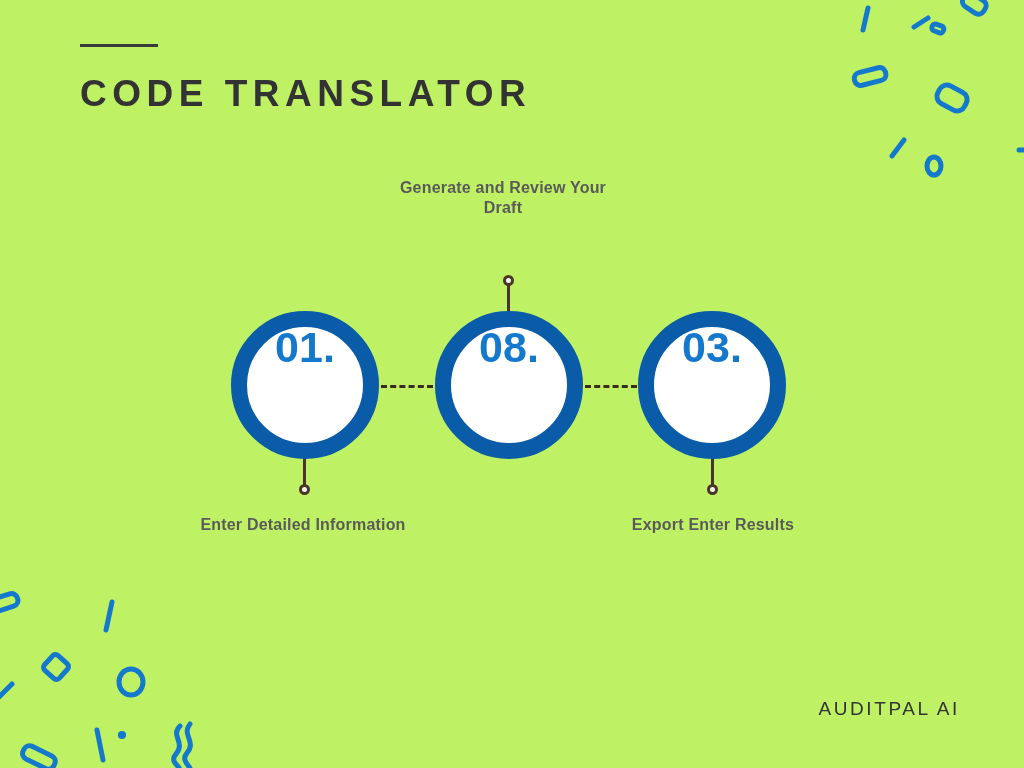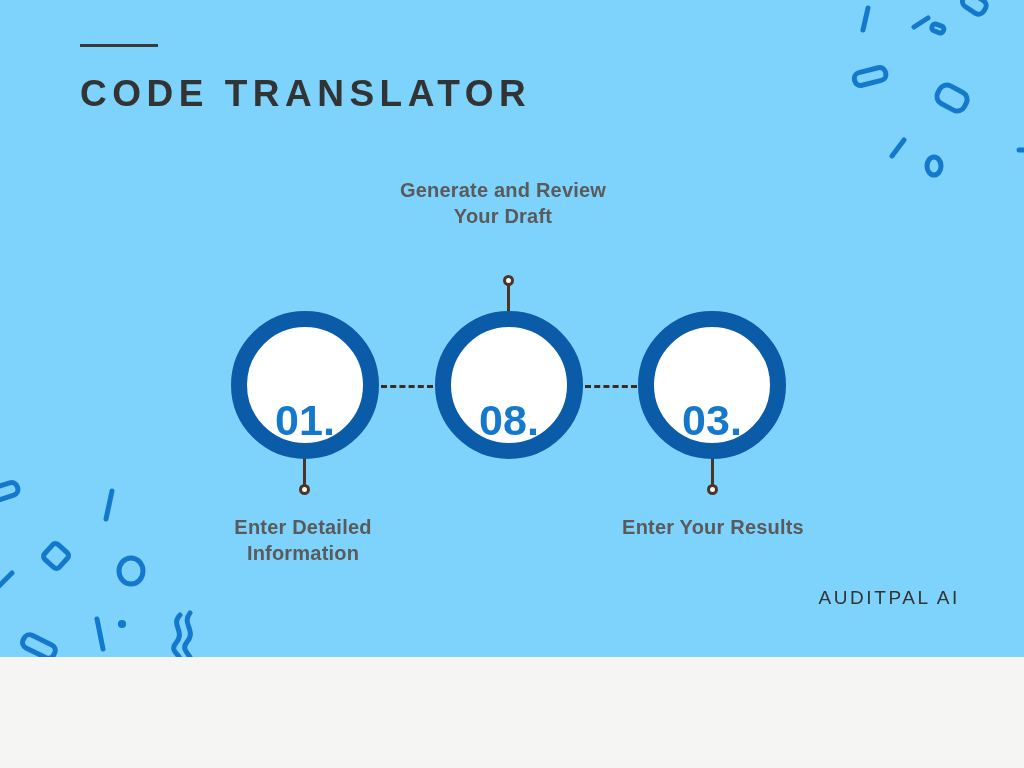--- a/index.html
+++ b/index.html
@@ -12,22 +12,22 @@
     overflow: hidden;
     background: #f5f5f4;
     font-family: "Liberation Sans", sans-serif;
     position: relative;
   }
 
   #slide {
     position: absolute;
     inset: 0;
     width: 1024px;
-    height: 657px;
-    background: #7dd3fc;
+    height: 768px;
+    background: #bef264;
     overflow: hidden;
   }
 
   
   #confetti-top-right,
   #confetti-bottom-left {
     position: absolute;
     pointer-events: none;
   }
   #confetti-top-right { top: 0; right: 0; width: 190px; height: 200px; }
@@ -66,21 +66,21 @@
 
   .step-circle {
     position: absolute;
     width: 148px;
     height: 148px;
     border-radius: 50%;
     background: #ffffff;
     border: 16px solid #0a5ca8;
     box-sizing: border-box;
     display: flex;
-    align-items: flex-end;
+    align-items: flex-start;
     justify-content: center;
     z-index: 3;
   }
   .step-number {
     font-size: 43px;
     font-weight: bold;
     color: #1479cc;
     letter-spacing: 0px;
     line-height: 1;
     margin: 0;
@@ -122,21 +122,21 @@
   #stem-1 { left: 303px; top: 452px; height: 38px; }
   #ring-1 { left: 299px; top: 484px; }
   #stem-2 { left: 507px; top: 283px; height: 34px; }
   #ring-2 { left: 503px; top: 275px; }
   #stem-3 { left: 711px; top: 452px; height: 38px; }
   #ring-3 { left: 707px; top: 484px; }
 
   
   .step-label {
     position: absolute;
-    font-size: 20px;
+    font-size: 16px;
     font-weight: bold;
     color: #5a5a5a;
     line-height: 1.28;
     text-align: center;
     margin: 0;
     letter-spacing: 0.2px;
   }
   #step-1-label {
     left: 185px;
     top: 515px;
@@ -222,18 +222,18 @@
     </div>
     <div id="step-2-circle" class="step-circle">
       <span class="step-number">08.</span>
     </div>
     <div id="step-3-circle" class="step-circle">
       <span class="step-number">03.</span>
     </div>
 
     <p id="step-2-label" class="step-label">Generate and Review Your Draft</p>
     <p id="step-1-label" class="step-label">Enter Detailed Information</p>
-    <p id="step-3-label" class="step-label">Enter Your Results</p>
+    <p id="step-3-label" class="step-label">Export Enter Results</p>
   </div>
 
   <p id="brand-mark">AUDITPAL AI</p>
 
 </div>
 
 </body></html>

